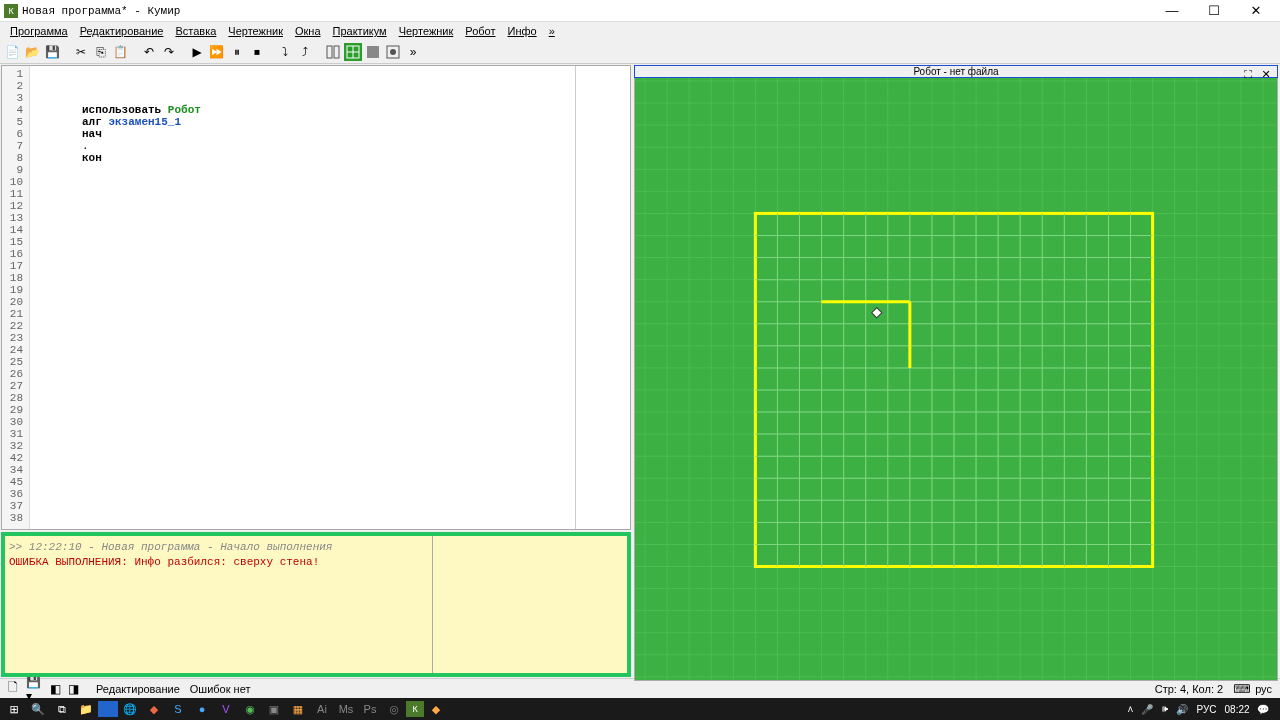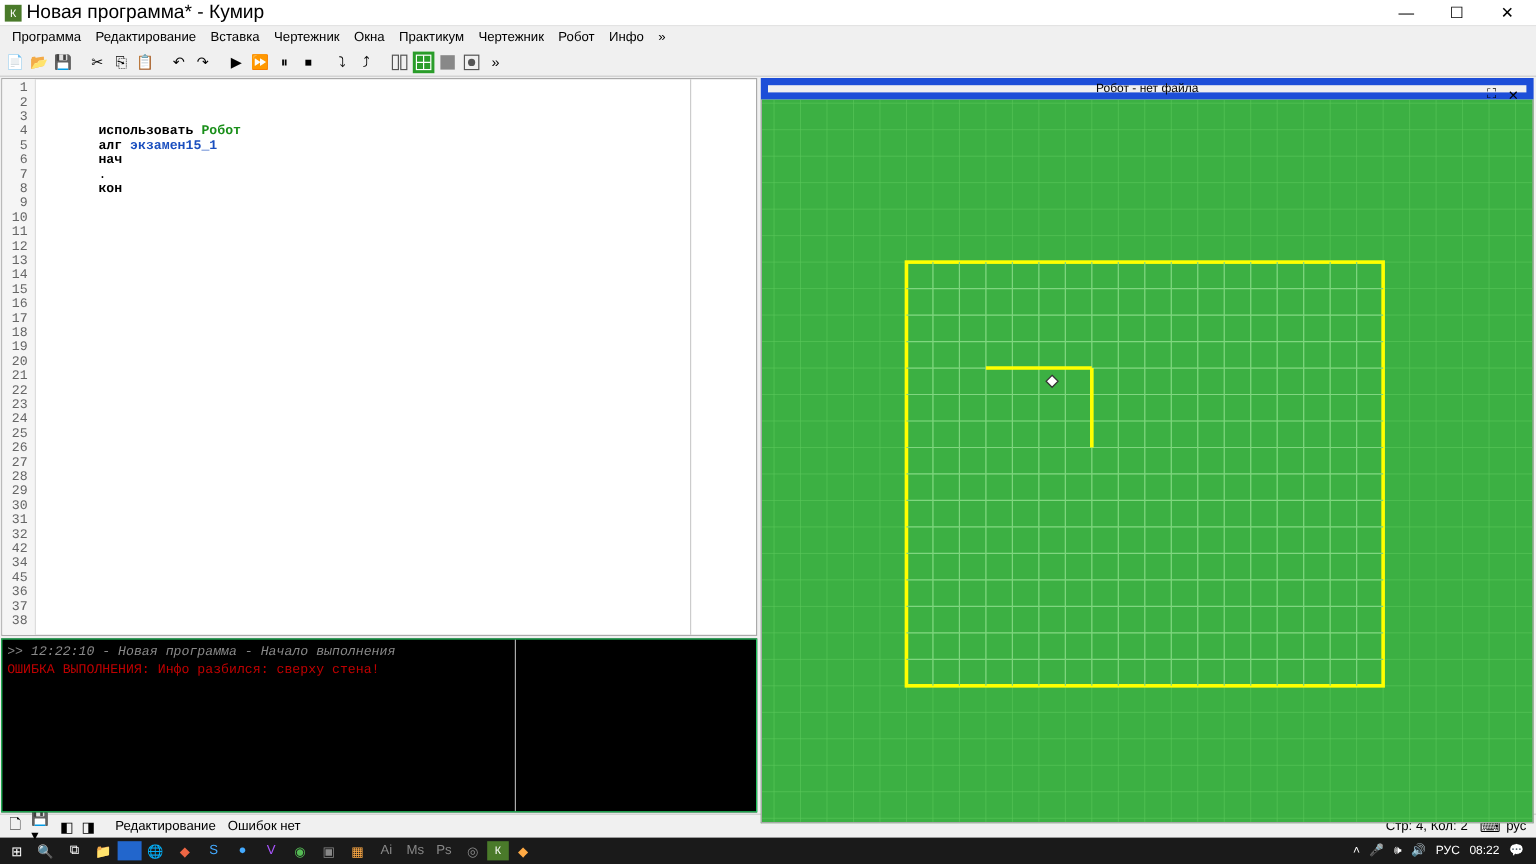--- a/index.html
+++ b/index.html
@@ -1,42 +1,42 @@
 <!DOCTYPE html>
 <html><head>
 <meta charset="utf-8">
 <style>
 * { margin: 0; padding: 0; box-sizing: border-box; }
 body { font-family: Tahoma, sans-serif; font-size: 11px; background: #f0f0f0; width: 1280px; height: 720px; overflow: hidden; }
 .titlebar { height: 22px; background: #fff; display: flex; align-items: center; padding: 0 4px; border-bottom: 1px solid #ddd; }
 .titlebar .icon { width: 14px; height: 14px; background: #4a7a2a; color: #fff; font-size: 9px; display: flex; align-items: center; justify-content: center; margin-right: 4px; }
-.titlebar .title { flex: 1; font-size: 16px; }
+.titlebar .title { flex: 1; font-size: 11px; font-family: Liberation Mono, monospace; }
 .titlebar .winbtns { display: flex; gap: 18px; margin-right: 8px; }
 .titlebar .winbtn { width: 24px; text-align: center; font-size: 13px; cursor: pointer; }
 .menubar { height: 18px; background: #f0f0f0; display: flex; align-items: center; padding: 0 4px; font-size: 11px; }
-.menubar .menu-item { padding: 19px 6px; cursor: pointer; }
+.menubar .menu-item { padding: 19px 6px; cursor: pointer; text-decoration: underline; }
 .toolbar { height: 24px; background: #f0f0f0; display: flex; align-items: center; padding: 0 4px; gap: 2px; border-bottom: 1px solid #ccc; }
 .toolbar .tbtn { width: 18px; height: 18px; display: flex; align-items: center; justify-content: center; cursor: pointer; font-size: 12px; }
 .toolbar .tsep { width: 6px; }
 .main { display: flex; height: 614px; }
 .left { width: 632px; display: flex; flex-direction: column; }
 .editor-wrap { height: 465px; display: flex; border: 1px solid #aaa; margin: 1px; background: #fff; }
 .gutter { width: 28px; background: #f5f5f5; border-right: 1px solid #ddd; font-family: 'Courier New', monospace; font-size: 11px; text-align: right; padding-right: 6px; color: #666; line-height: 12px; padding-top: 2px; }
 .editor { flex: 1; font-family: 'Courier New', monospace; font-size: 11px; padding: 2px 4px; line-height: 12px; white-space: pre; position: relative; margin-left: 48px; }
 .editor .kw { font-weight: bold; color: #000; }
 .editor .mod { color: #1a8f1a; font-weight: bold; }
 .editor .nm { color: #1a4fbf; font-weight: bold; }
 .editor .margin-line { position: absolute; left: 497px; top: 0; bottom: 0; width: 1px; background: #ccc; }
-.console-wrap { flex: 1; display: flex; border: 1px solid #22c55e; margin: 1px; background: #000000; position: relative; }
+.console-wrap { flex: 1; display: flex; border: 4px solid #22c55e; margin: 1px; background: #fef9c3; position: relative; }
 .console-left { width: 428px; border-right: 1px solid #aaa; font-family: 'Courier New', monospace; font-size: 11px; padding: 4px; line-height: 15px; }
 .console-right { flex: 1; }
 .console-left .log { color: #888; font-style: italic; }
 .console-left .err { color: #c00000; }
 .right { flex: 1; display: flex; flex-direction: column; margin: 1px 2px; }
-.robot-header { height: 18px; background: #f0f0f0; border: 6px solid #1d4ed8; display: flex; align-items: center; justify-content: center; font-size: 10px; position: relative; }
+.robot-header { height: 18px; background: #f0f0f0; border: 1px solid #1d4ed8; display: flex; align-items: center; justify-content: center; font-size: 10px; position: relative; }
 .robot-header .rbtn { position: absolute; right: 4px; top: 1px; display: flex; gap: 4px; }
 .robot-header .rbtn span { width: 14px; height: 14px; font-size: 11px; display: flex; align-items: center; justify-content: center; cursor: pointer; }
 .robot-canvas { flex: 1; background: #3cb043; position: relative; border: 1px solid #aaa; border-top: none; }
 .statusbar { height: 20px; background: #f0f0f0; border-top: 1px solid #ccc; display: flex; align-items: center; padding: 0 8px; font-size: 11px; }
 .statusbar .sicon { width: 18px; font-size: 12px; }
 .statusbar .stext { margin-left: 4px; }
 .statusbar .spacer { flex: 1; }
 .taskbar { height: 22px; background: #1a1a1a; display: flex; align-items: center; padding: 0 2px; }
 .taskbar .tbicon { width: 24px; height: 20px; display: flex; align-items: center; justify-content: center; color: #fff; font-size: 11px; cursor: pointer; }
 .taskbar .tbspacer { flex: 1; }

